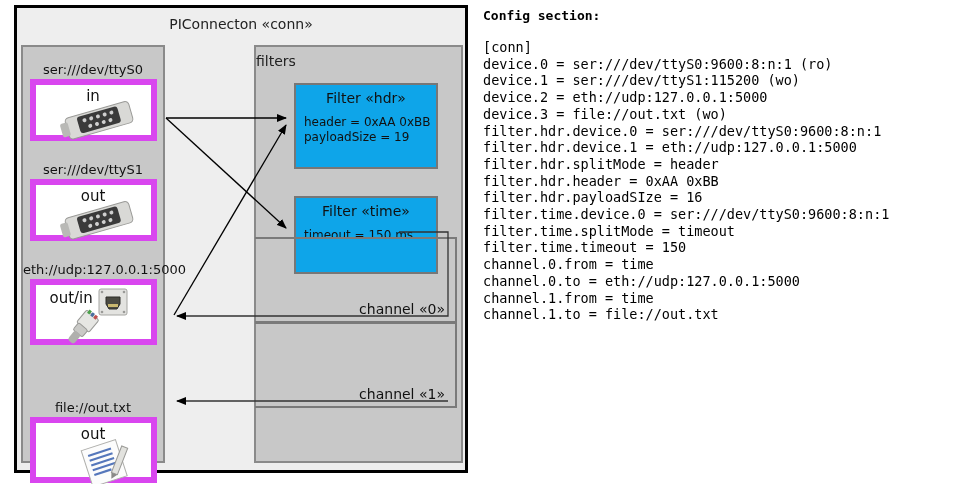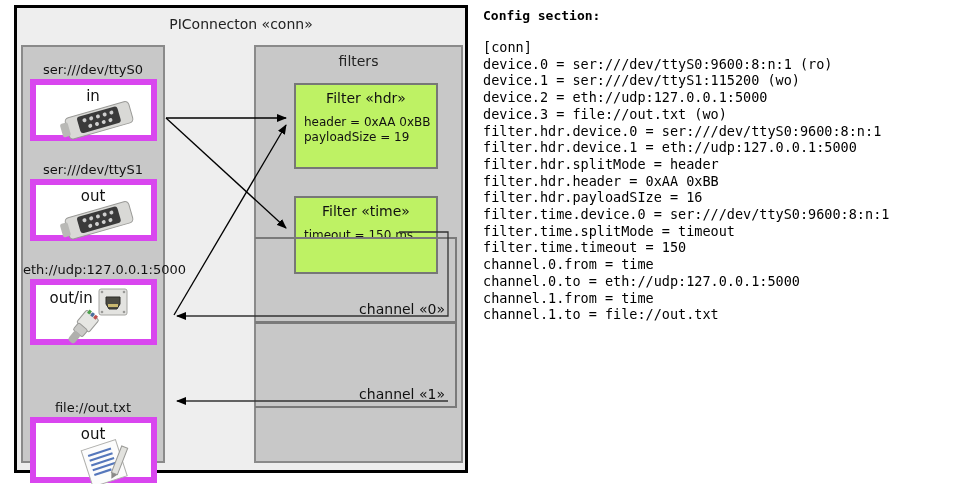--- a/index.html
+++ b/index.html
@@ -8,21 +8,21 @@
   .root{position:relative;width:964px;height:484px;}
 
   
   .diagram{position:absolute;left:14px;top:5px;width:454px;height:468px;
            border:3px solid #000;background:#eeeeee;box-sizing:border-box;}
   .dia-title{position:absolute;left:0;top:8px;width:100%;text-align:center;
              font-size:14px;color:#222;}
 
   .panel{position:absolute;background:#c8c8c8;border:2px solid #8a8a8a;
          box-sizing:border-box;}
-  .panel-title{position:absolute;left:0;top:6px;width:100%;text-align:center;
+  .panel-title{position:absolute;left:0;top:6px;width:100%;text-align:left;
                font-size:14px;color:#222;}
 
   
   .devices{left:4px;top:37px;width:144px;height:418px;}
   .dev-group{position:absolute;width:100%;}
   .dev-label{font-size:13px;color:#111;text-align:center;width:100%;
              display:block;line-height:17px;}
   .dev-box{position:relative;margin:1px auto 0 auto;width:127px;height:62px;
            background:#fff;border:6px solid #d946ef;box-sizing:border-box;}
   .dev-box.tall{height:66px;}
@@ -32,21 +32,21 @@
 
   
   .icon{position:absolute;}
   .ic-serial{left:22px;top:14px;}
   .ic-eth-sock{left:62px;top:3px;}
   .ic-eth-plug{left:18px;top:22px;}
   .ic-file{left:44px;top:16px;}
 
   
   .filters{left:237px;top:37px;width:209px;height:418px;}
-  .fbox{position:absolute;background:#bef264;border:2px solid #777;
+  .fbox{position:absolute;background:#0ea5e9;border:2px solid #777;
         box-sizing:border-box;}
   .fbox-title{text-align:center;font-size:14px;color:#111;
               margin:5px 0 0 0;}
   .fbox-attrs{font-size:12px;color:#111;margin:9px 0 0 8px;line-height:15px;}
   .f-hdr{left:38px;top:36px;width:144px;height:86px;}
   .f-time{left:38px;top:149px;width:144px;height:78px;}
 
   .chan{position:absolute;border:2px solid #7a7a7a;border-left:none;
         background:transparent;box-sizing:border-box;}
   .chan-0{left:-1px;top:190px;width:202px;height:86px;}

